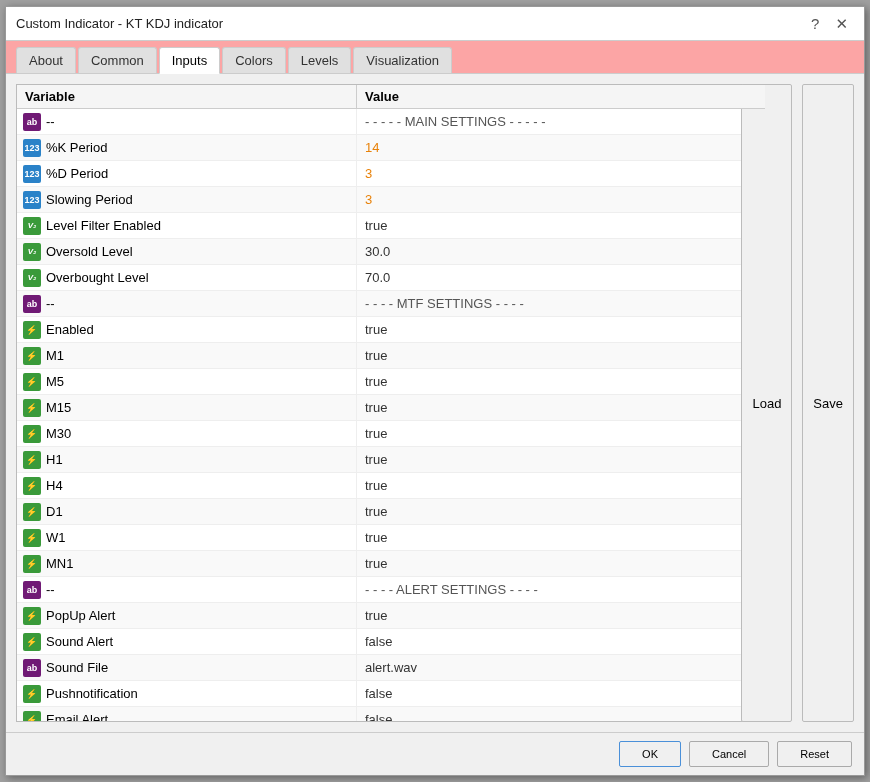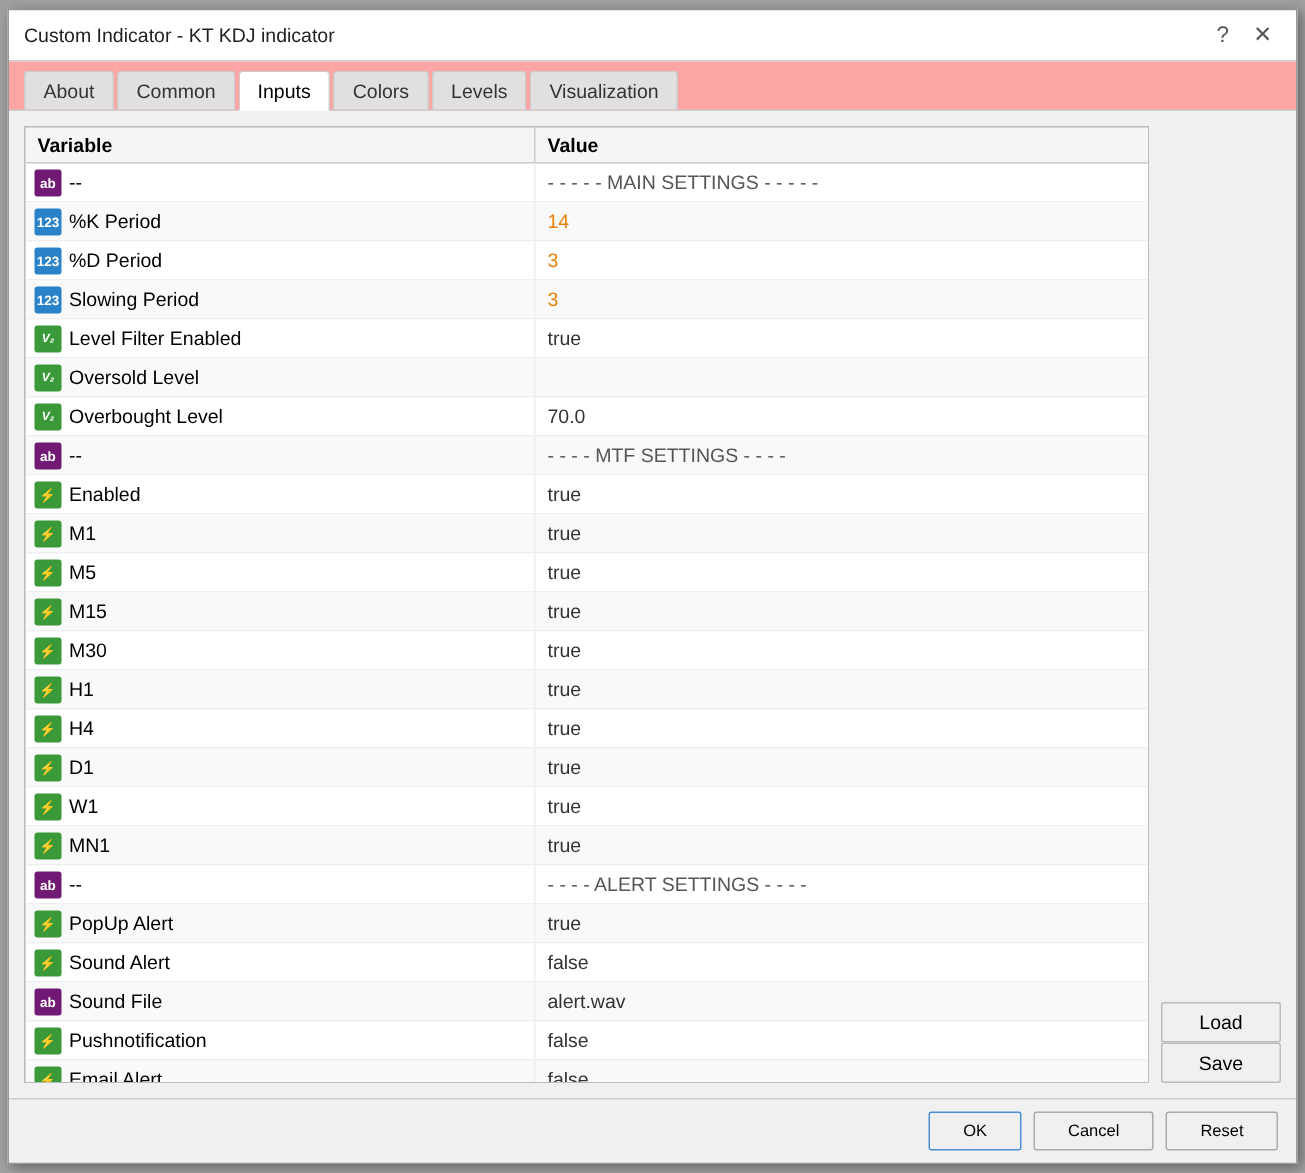--- a/index.html
+++ b/index.html
@@ -151,22 +151,22 @@
     .icon-123 { background: #2a82c8; }
     .icon-val { background: #3a9a3a; font-size: 8px; font-style: italic; }
     .icon-bool { background: #3a9a3a; }
 
     .value-orange { color: #e8820a; font-weight: normal; }
     .value-separator { color: #555; }
     .value-normal { color: #333; }
 
     .side-buttons {
       display: flex;
-      flex-direction: column;
-      gap: 0;
+      flex-direction: row;
+      gap: 10px;
       justify-content: flex-end;
       width: 80px;
     }
 
     .btn {
       padding: 5px 10px;
       border: 1px solid #bbb;
       background: #f0f0f0;
       cursor: pointer;
       font-size: 13px;
@@ -269,20 +269,23 @@
             </div>
             <div class="cell-value">
               <span class="value-normal">true</span>
             </div>
           </div>
           <div class="table-row">
             <div class="cell-variable">
               <span class="icon icon-val">V₂</span>
               <span>Oversold Level</span>
             </div>
+            <div class="cell-value">
+              <span class="value-normal">30.0</span>
+            </div>
           </div>
           <div class="table-row">
             <div class="cell-variable">
               <span class="icon icon-val">V₂</span>
               <span>Overbought Level</span>
             </div>
             <div class="cell-value">
               <span class="value-normal">70.0</span>
             </div>
           </div>

